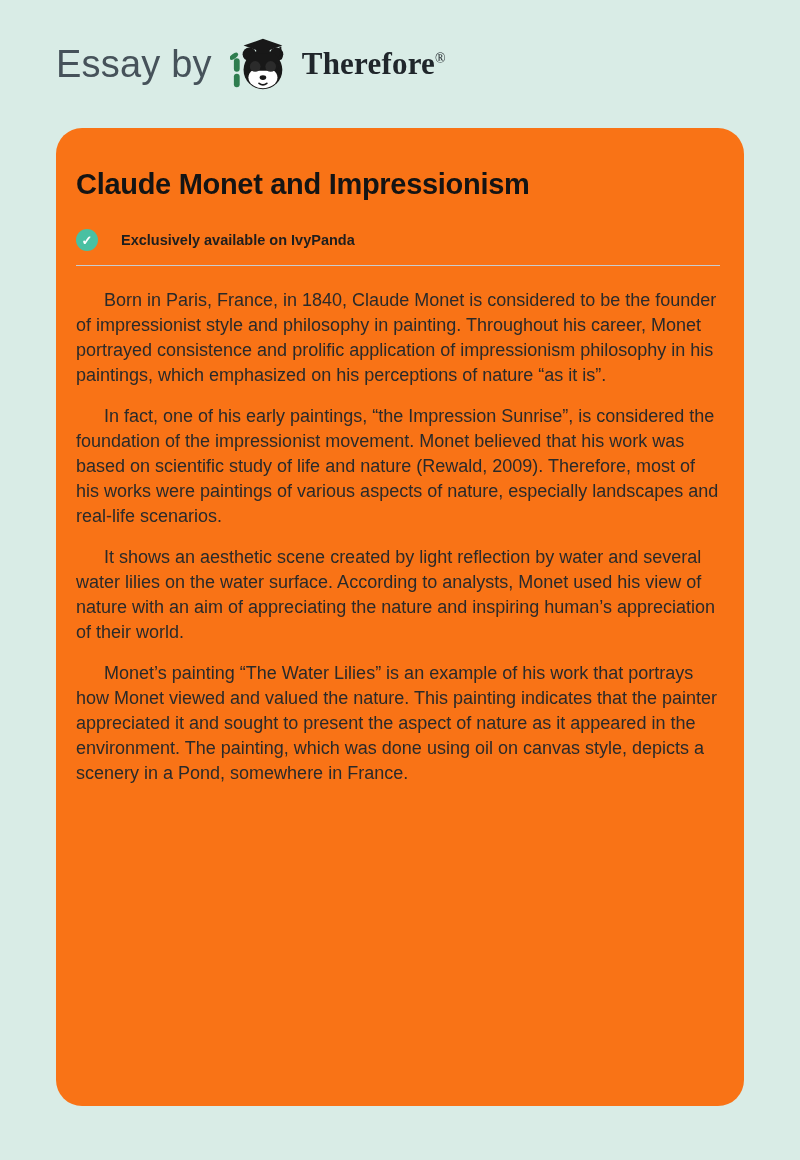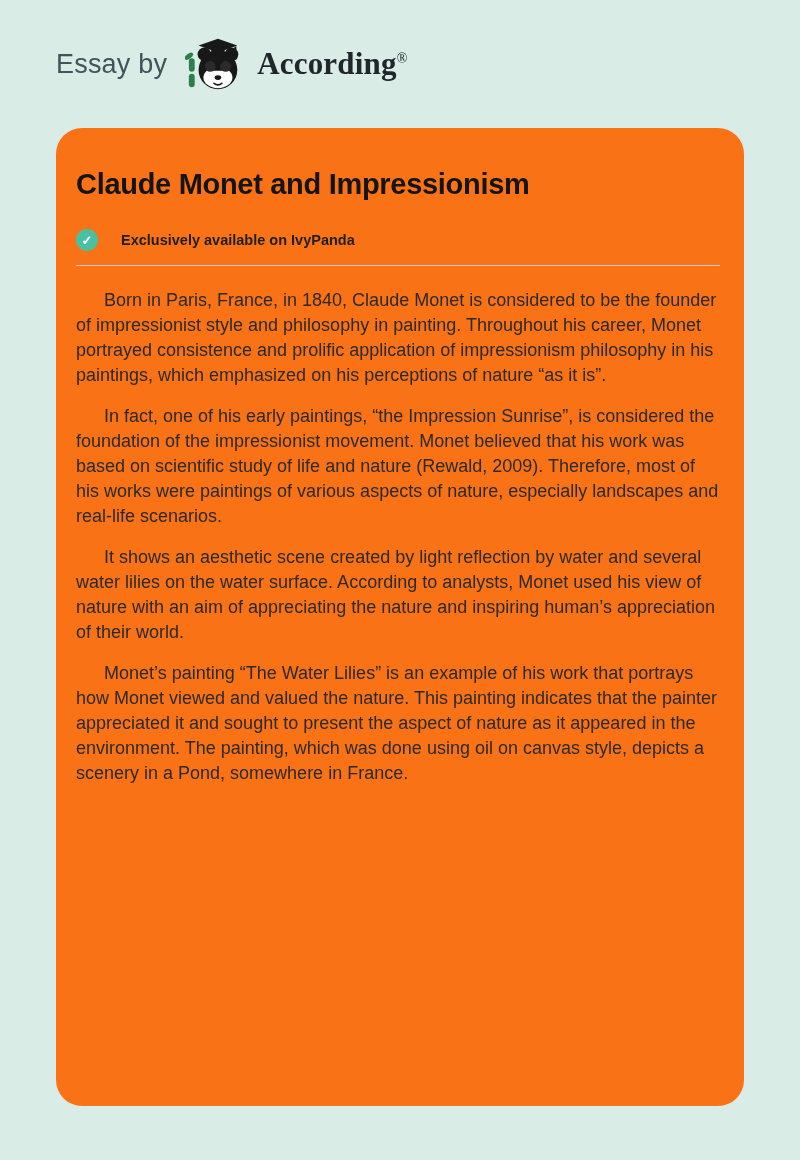--- a/index.html
+++ b/index.html
@@ -14,21 +14,21 @@
   .page { width: 800px; height: 1160px; background: #d9ece6; }
 
   
   .site-header {
     height: 128px;
     display: flex;
     align-items: center;
     padding-left: 56px;
   }
   .essay-by {
-    font-size: 27px;
+    font-size: 38px;
     font-weight: 400;
     color: #46525a;
     letter-spacing: 0.2px;
   }
   .logo-link {
     display: flex;
     align-items: center;
     margin-left: 18px;
     text-decoration: none;
     color: inherit;
@@ -130,21 +130,21 @@
 
           <ellipse cx="34" cy="46" rx="3.4" ry="2.4" fill="#181818"></ellipse>
           <path d="M30 52 q4 3 8 0" stroke="#181818" stroke-width="1.8" fill="none" stroke-linecap="round"></path>
 
           <polygon points="34,6 54,13 34,20 14,13" fill="#181818"></polygon>
           <rect x="27" y="16" width="14" height="5" fill="#181818"></rect>
           <line x1="52" y1="14" x2="52" y2="24" stroke="#181818" stroke-width="2"></line>
           <circle cx="52" cy="25.5" r="2" fill="#181818"></circle>
         </svg>
       </span>
-      <span class="brand-name"><span>According</span><span class="brand-reg">®</span></span>
+      <span class="brand-name"><span>Therefore</span><span class="brand-reg">®</span></span>
     </span>
   </header>
 
   <main class="card">
     <h1 class="article-title">Claude Monet and Impressionism</h1>
 
     <div class="badge-row">
       <span class="check-circle">✓</span>
       <span class="badge-text">Exclusively available on IvyPanda</span>
     </div>

